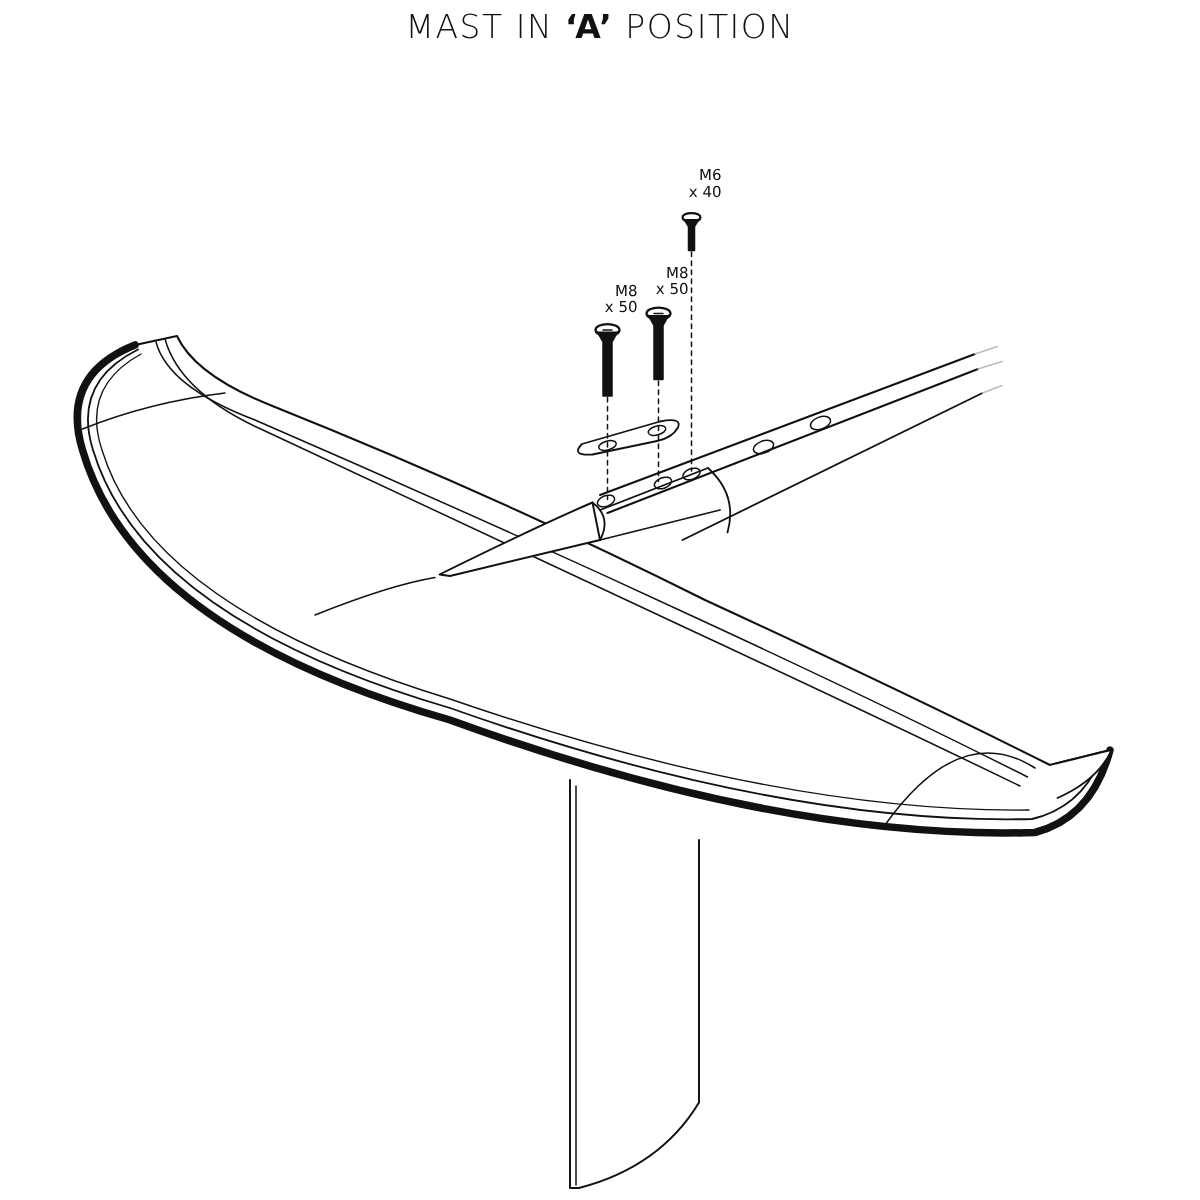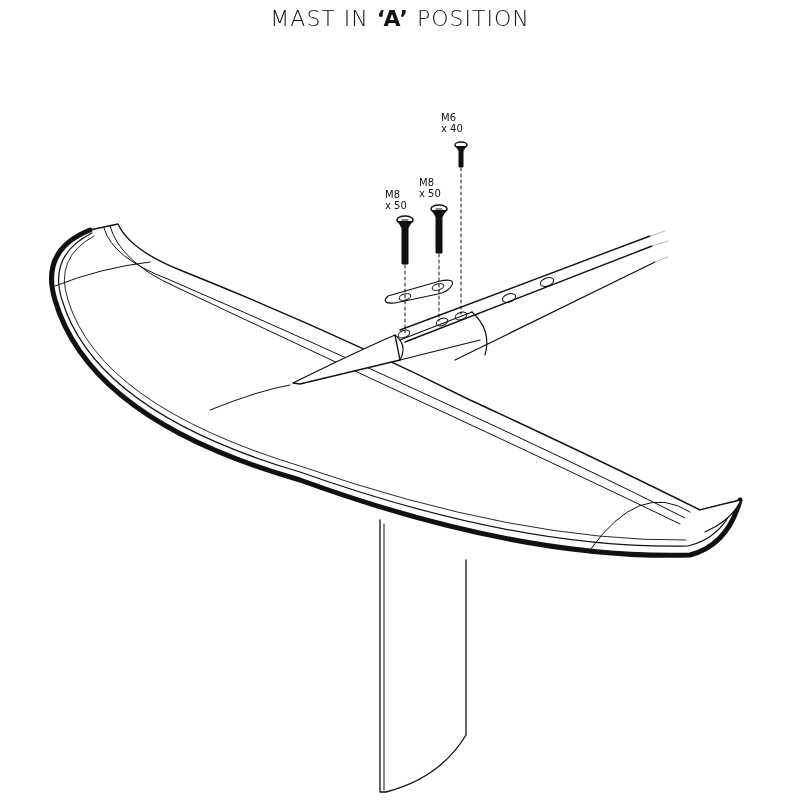--- a/index.html
+++ b/index.html
@@ -6,21 +6,21 @@
   body { width: 800px; height: 800px; position: relative; overflow: hidden; font-family: "DejaVu Sans", sans-serif; }
   .title {
     position: absolute; left: 0; top: 6px; width: 800px; text-align: center;
     font-family: "DejaVu Sans", sans-serif; font-size: 22px; letter-spacing: 1px;
     color: #111111; font-weight: 300;
   }
   .title b { font-weight: 700; }
   .diagram { position: absolute; left: 0; top: 0; width: 800px; height: 800px; }
   .lbl {
     position: absolute; font-family: "DejaVu Sans", sans-serif; font-size: 10px;
-    line-height: 11px; color: #111; text-align: left; width: 40px;
+    line-height: 11px; color: #111; text-align: right; width: 40px;
   }
 </style>
 </head>
 <body>
 
 <div class="title">
   <span>MAST IN </span><b>‘A’</b><span> POSITION</span>
 </div>
 
 <svg class="diagram" viewBox="0 0 800 800" xmlns="http://www.w3.org/2000/svg" fill="none" stroke="#111" stroke-linecap="round" stroke-linejoin="round">

